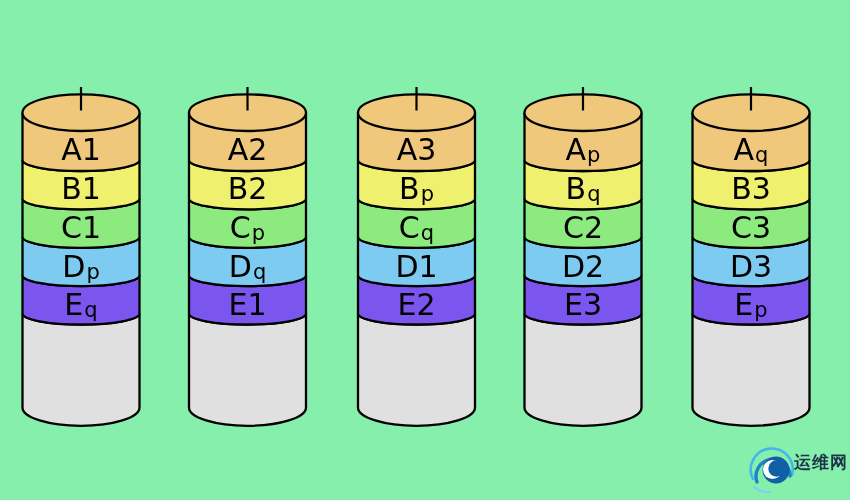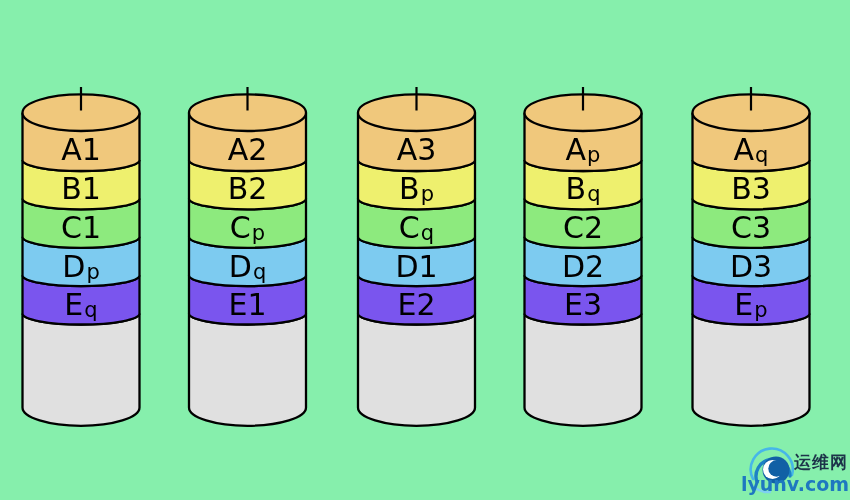--- a/index.html
+++ b/index.html
@@ -141,16 +141,15 @@
   <div class="watermark">
     <svg class="wm-logo" width="54" height="54" viewBox="0 0 54 54">
       <path d="M 7 37 A 21 21 0 1 1 46 33" fill="none" stroke-width="2.6" stroke-linecap="round" stroke="#46b6e9"></path>
       <path d="M 11 40 A 17 17 0 1 1 44 34" fill="none" stroke-width="3.4" stroke-linecap="round" stroke="#1d82c6"></path>
       <circle cx="30" cy="28" r="13.5" fill="#1160a5"></circle>
       <circle cx="26.5" cy="27.5" r="9.5" fill="#ffffff"></circle>
       <circle cx="30.5" cy="26.5" r="8.2" fill="#1160a5"></circle>
       <path d="M 8 45 Q 15 51 24 50" fill="none" stroke-width="2.4" stroke-linecap="round" stroke="#7fd0f2"></path>
     </svg>
     <div class="wm-cn" style="color: rgb(28, 51, 73); text-align: center;">运维网</div>
-    <div class="wm-site" style="color: rgb(30, 120, 192);">lyunv.com</div>
   </div>
 
 </div>
 
 </body></html>

